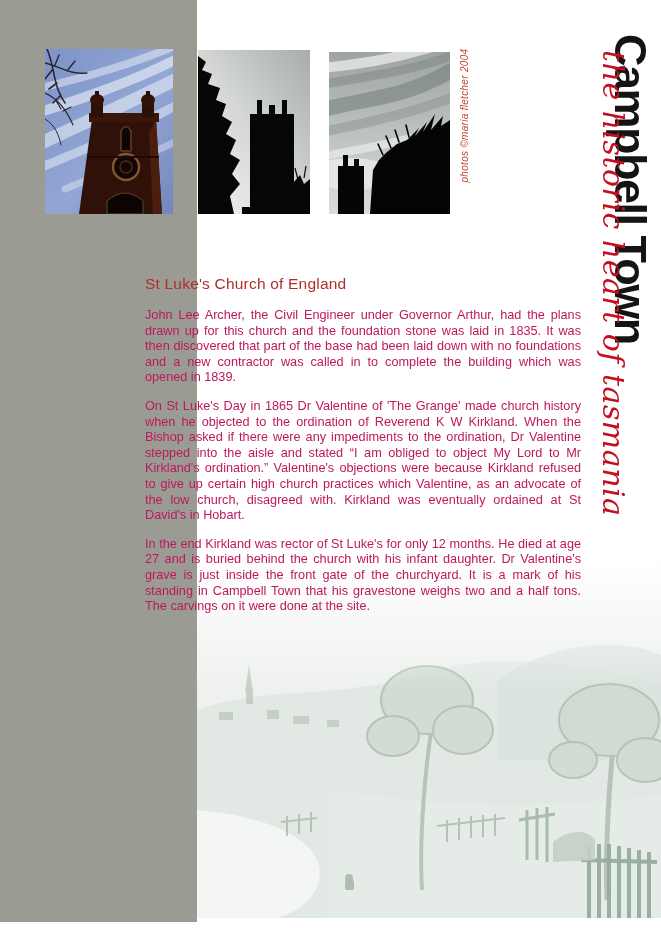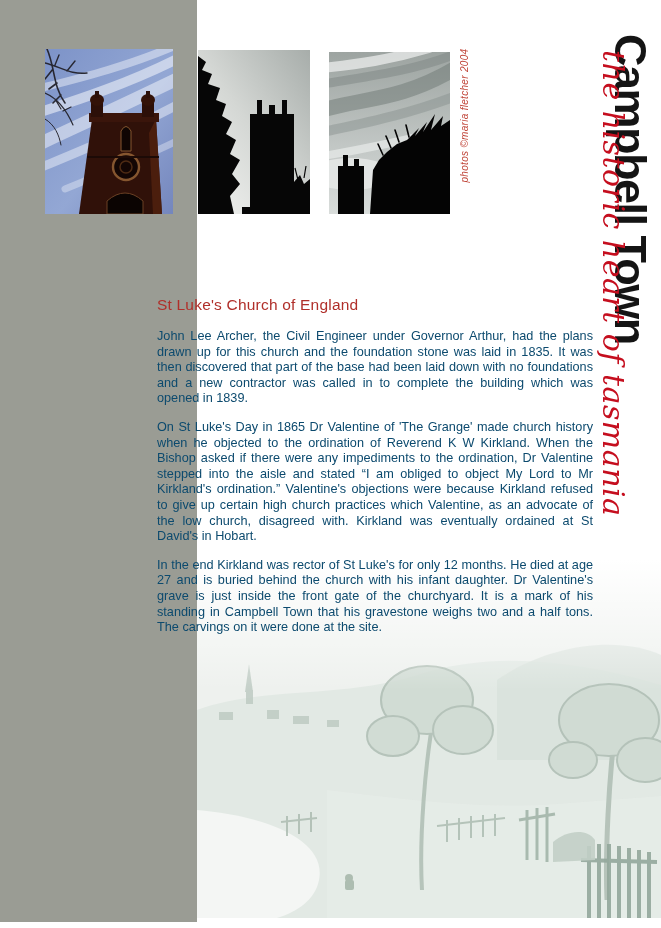--- a/index.html
+++ b/index.html
@@ -18,23 +18,23 @@
 
   .masthead-title{position:absolute;top:34px;right:2px;z-index:4;
           writing-mode:vertical-rl;text-orientation:mixed;
           font-family:"Liberation Sans",sans-serif;font-weight:700;
           font-size:45px;letter-spacing:-1.5px;color:#141414;line-height:58px;white-space:nowrap;}
   .masthead-tagline{position:absolute;top:50px;right:30px;z-index:5;
           writing-mode:vertical-rl;text-orientation:mixed;
           font-family:"DejaVu Serif",serif;font-style:italic;
           font-size:30px;letter-spacing:0.5px;color:#c50e1e;line-height:36px;white-space:nowrap;}
 
-  .article{position:absolute;left:145px;top:296px;width:436px;z-index:6;margin-left:12px;}
+  .article{position:absolute;left:145px;top:275px;width:436px;z-index:6;}
   .article h1{margin:0 0 15px 0;font-size:15.5px;font-weight:400;color:#b02f2a;letter-spacing:0.2px;}
-  .article p{margin:0 0 13px 0;font-size:12.7px;line-height:15.6px;color:#0c4a6e;
+  .article p{margin:0 0 13px 0;font-size:12.7px;line-height:15.6px;color:#be185d;
              text-align:justify;}
 
   .sketch{position:absolute;left:197px;top:560px;z-index:1;}
 </style>
 </head>
 <body>
 
 <div id="page">
 
   <div class="gray-band"></div>

